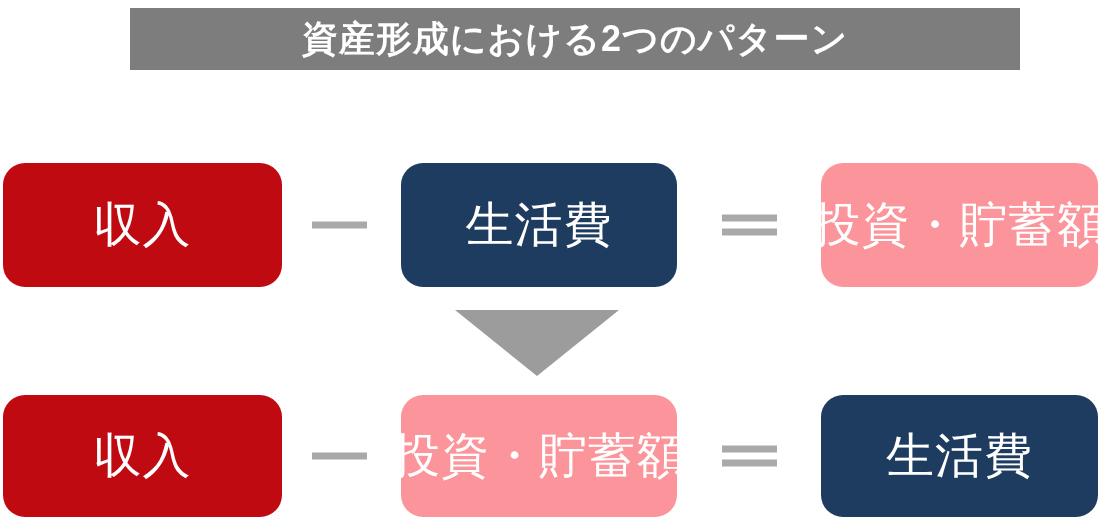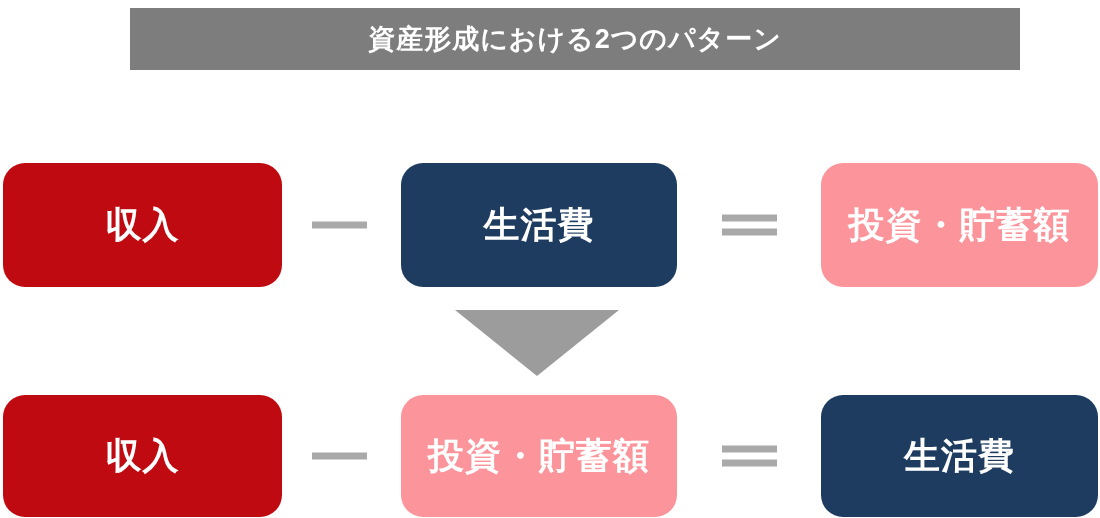--- a/index.html
+++ b/index.html
@@ -21,21 +21,21 @@
     left: 130px;
     top: 8px;
     width: 890px;
     height: 62px;
     display: flex;
     align-items: center;
     justify-content: center;
   }
   .banner-text {
     color: #ffffff;
-    font-size: 27px;
+    font-size: 36px;
     font-weight: bold;
     letter-spacing: 1px;
     white-space: nowrap;
   }
 
   
   .row {
     position: absolute;
     left: 0;
     width: 1100px;
@@ -51,22 +51,22 @@
     border-radius: 22px;
     display: flex;
     align-items: center;
     justify-content: center;
   }
   .box-left  { left: 3px;   width: 279px; }
   .box-mid   { left: 401px; width: 276px; }
   .box-right { left: 821px; width: 277px; }
   .box-label {
     color: #ffffff;
-    font-size: 36px;
-    font-weight: bold;
+    font-size: 48px;
+    font-weight: normal;
     letter-spacing: 1px;
     white-space: nowrap;
   }
 
   
   .op {
     position: absolute;
     top: 50%;
     transform: translateY(-50%);
   }

